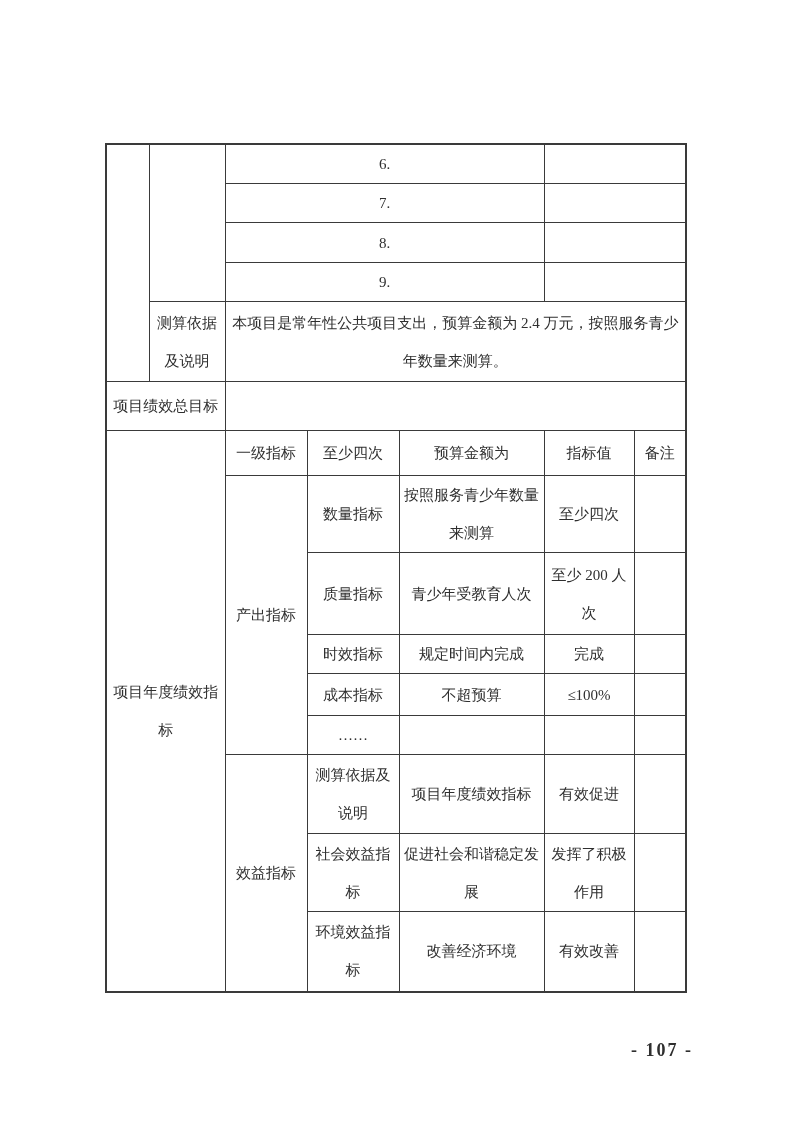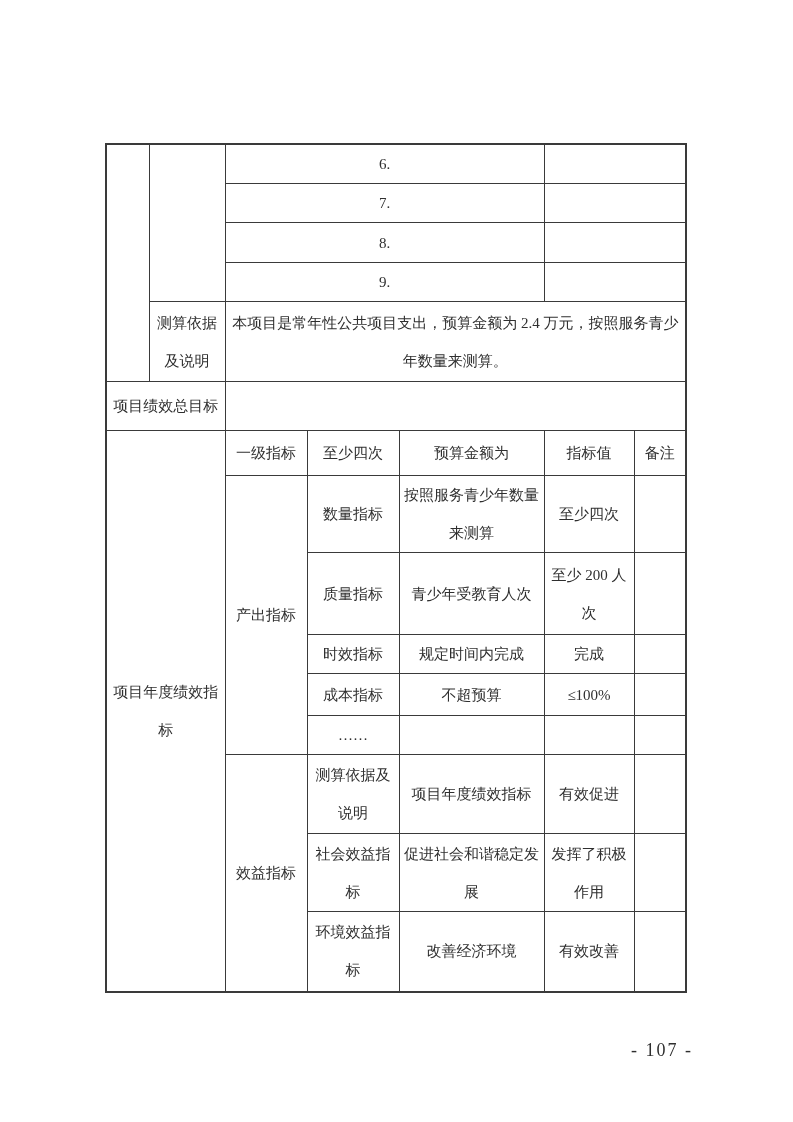--- a/index.html
+++ b/index.html
@@ -42,20 +42,21 @@
   td.goal-value, td.empty-cell { padding: 0; }
   .page-number {
     position: absolute;
     left: 602px;
     top: 1040px;
     width: 120px;
     text-align: center;
     font-size: 18px;
     letter-spacing: 2px;
     color: #2f2f2f;
+    font-weight: bold;
   }
 </style>
 </head>
 <body>
 
 <div class="page">
 
   <table class="doc-table">
     <colgroup>
       <col style="width:43px">

